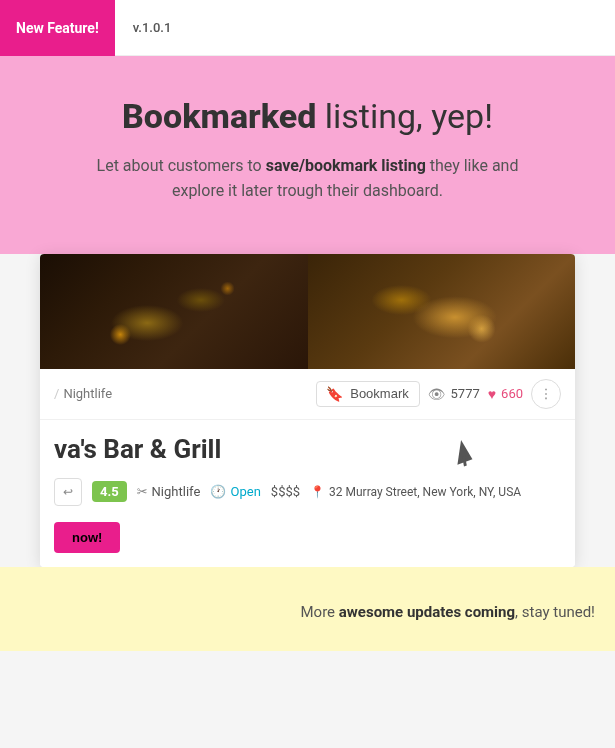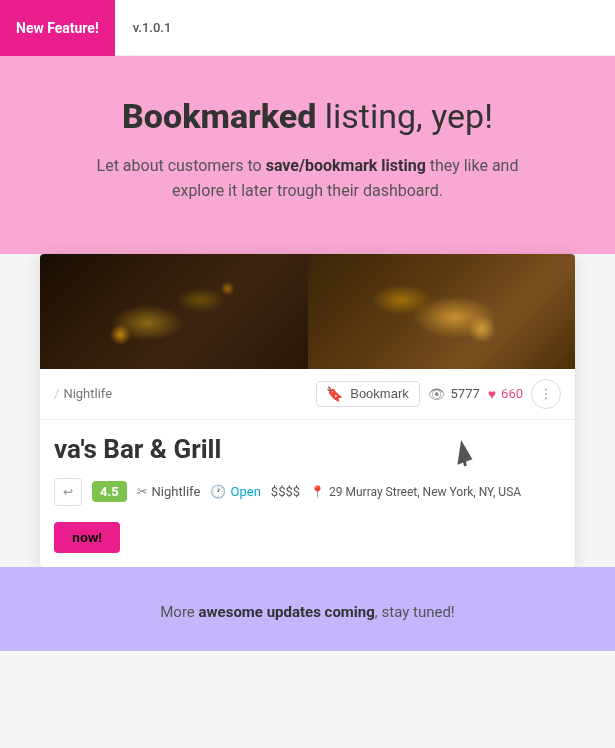--- a/index.html
+++ b/index.html
@@ -319,23 +319,23 @@
       border: none;
       border-radius: 4px;
       padding: 8px 18px;
       font-size: 13px;
       font-weight: 600;
       cursor: pointer;
     }
 
     
     .bottom-text {
-      text-align: center;
+      text-align: right;
       padding: 36px 20px 30px;
-      background: #c4b5fd;
+      background: #fef9c3;
       font-size: 15px;
       color: #555;
     }
     .bottom-text strong {
       font-weight: 700;
       color: #333;
     }
   </style>
 </head>
 <body>
@@ -403,21 +403,21 @@
       <span class="fork-icon">✂</span>
       <span>Nightlife</span>
     </div>
     <div class="status-open">
       <span class="clock-icon">🕐</span>
       <span>Open</span>
     </div>
     <span class="price-tag">$$$$</span>
     <div class="location-tag">
       <span class="pin-icon">📍</span>
-      <span>29 Murray Street, New York, NY, USA</span>
+      <span>32 Murray Street, New York, NY, USA</span>
     </div>
   </div>
 
   <div class="card-action-row">
     <button class="book-now-btn">now!</button>
   </div>
 
 </div>
 
 <div class="bottom-text">

